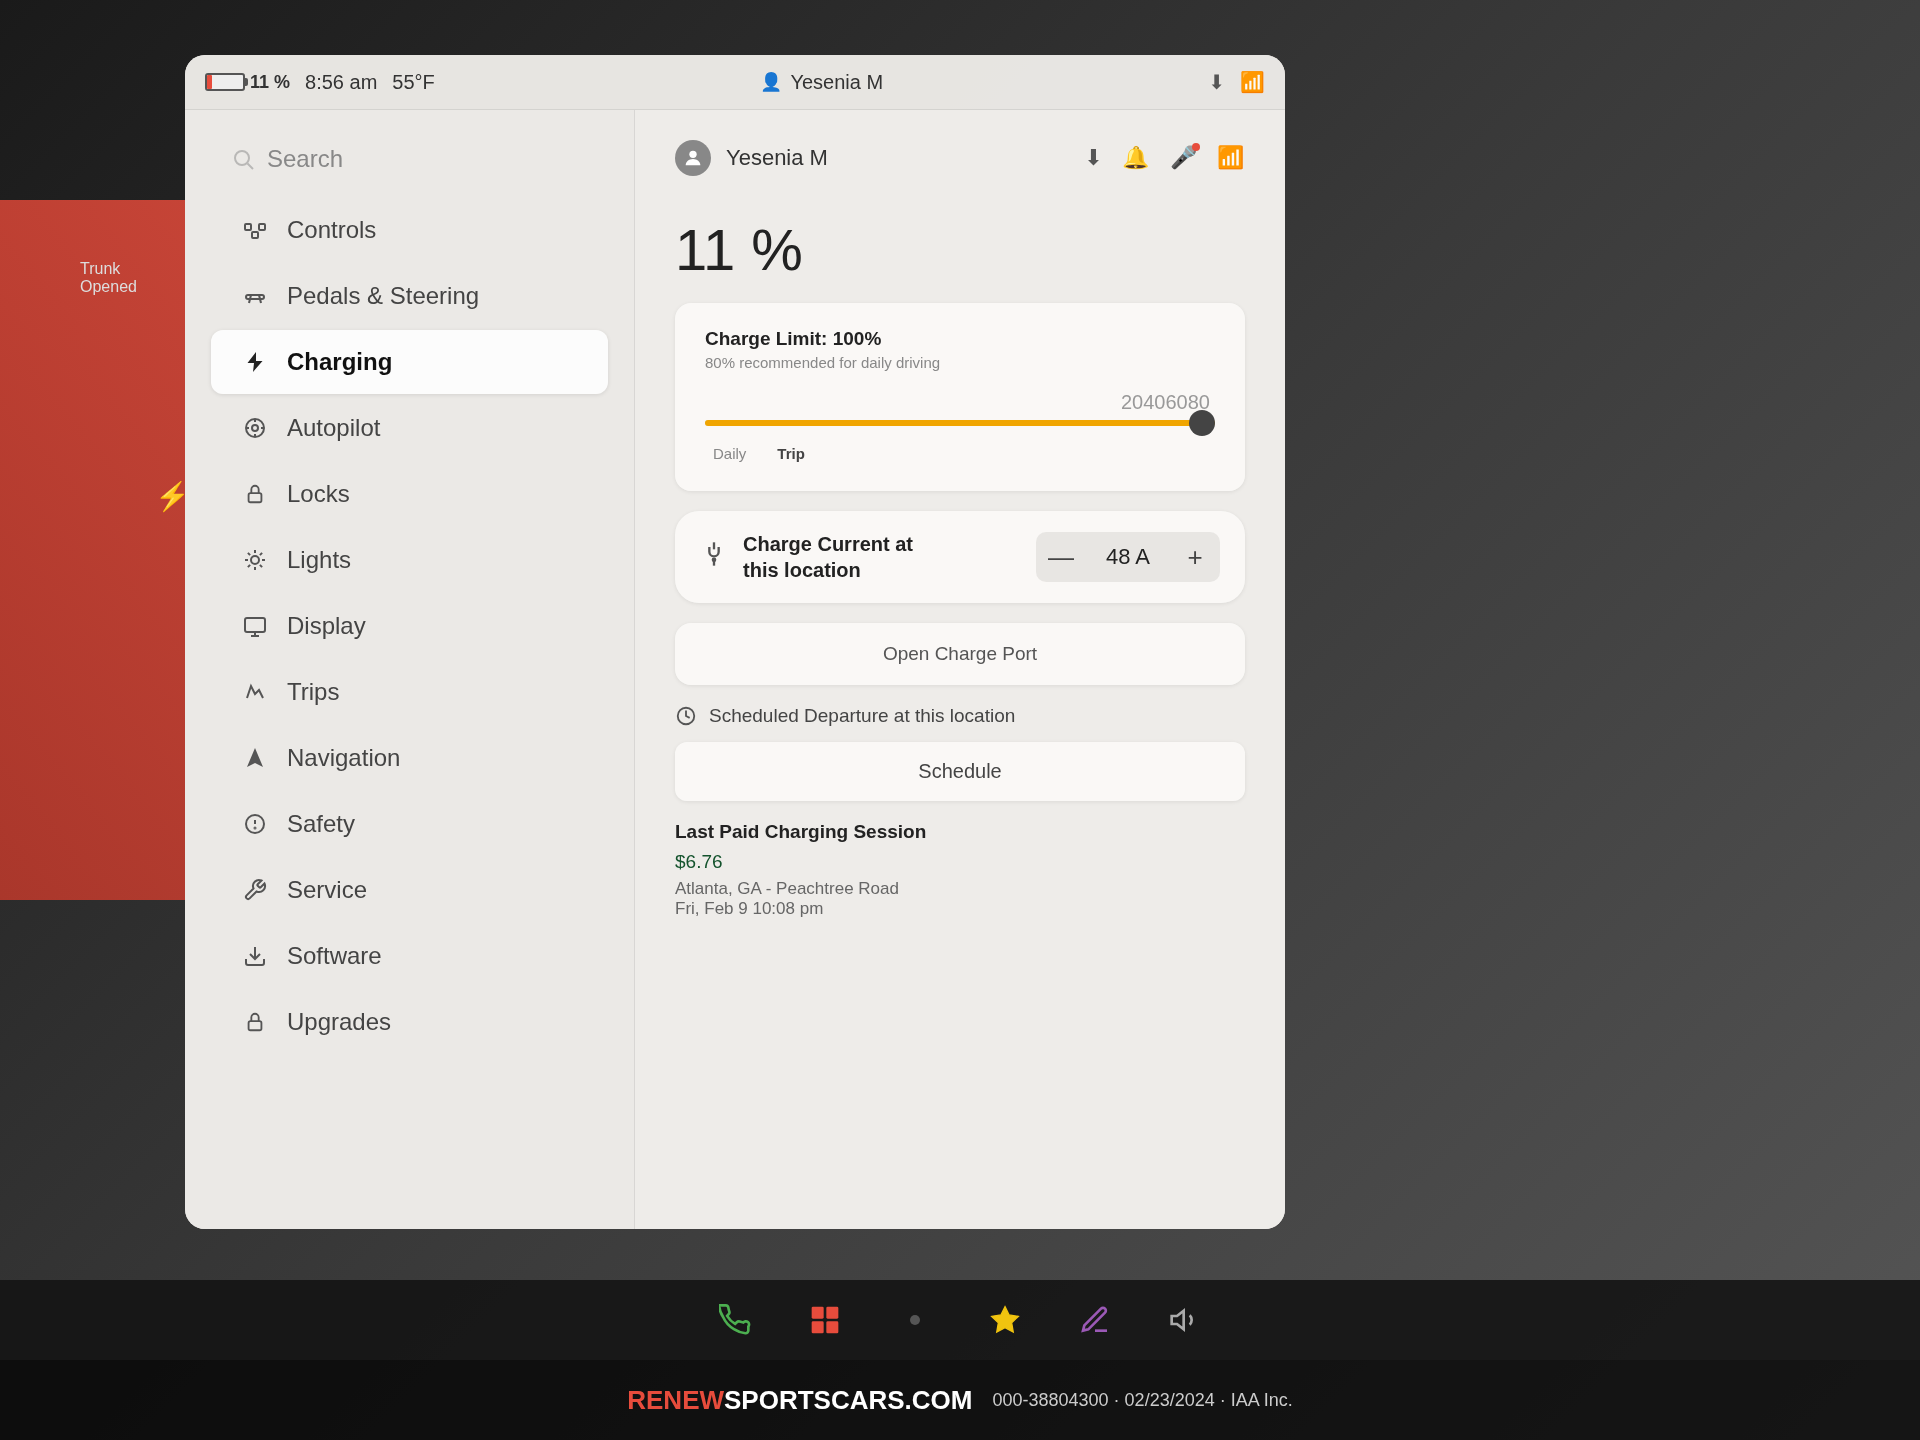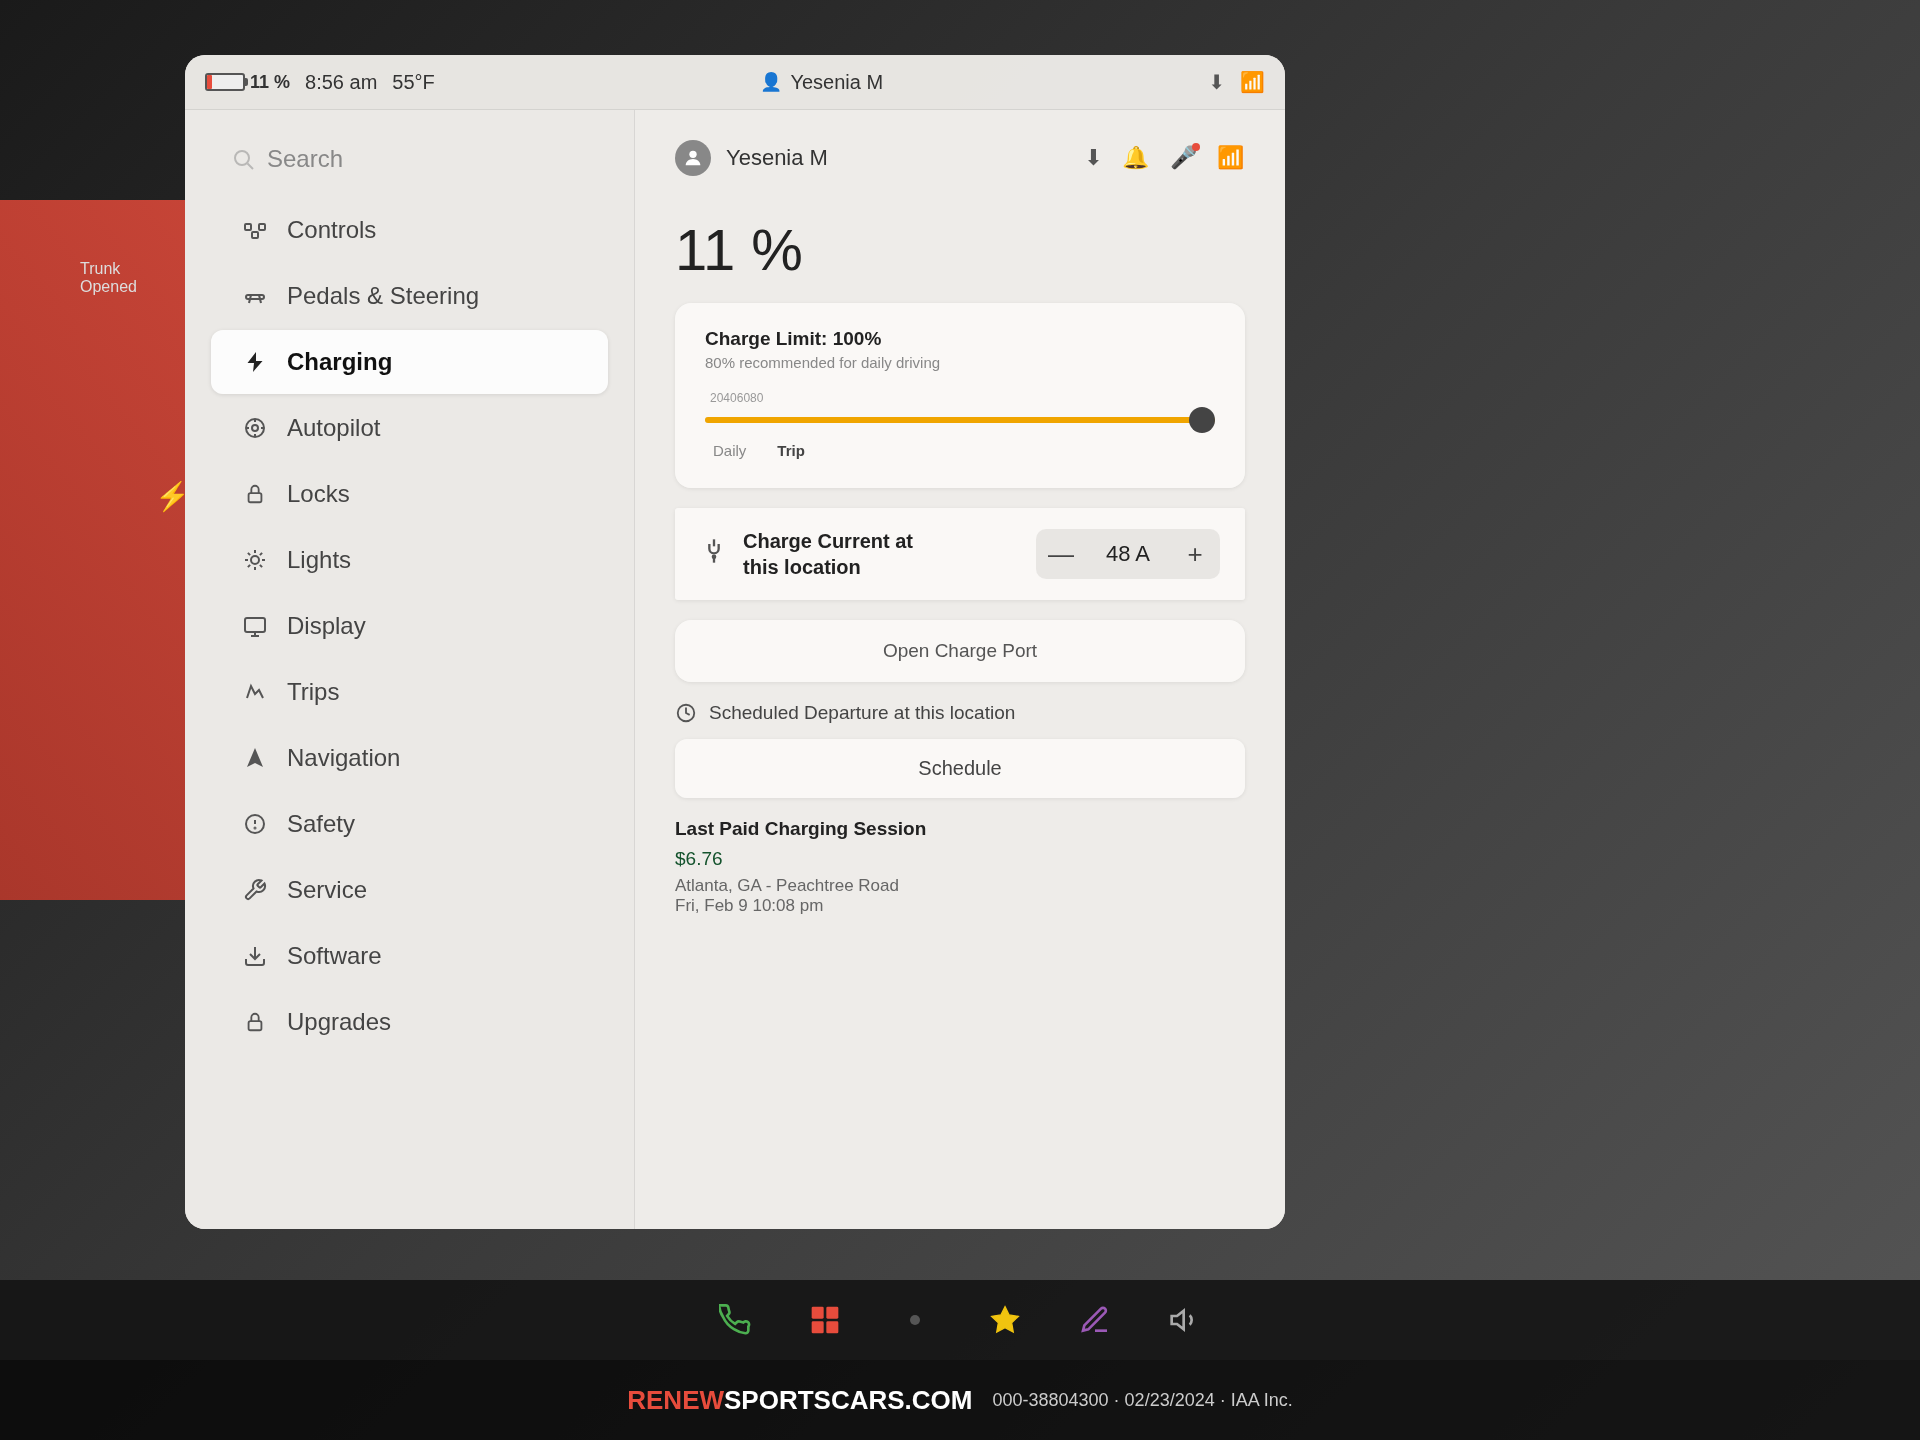--- a/index.html
+++ b/index.html
@@ -266,24 +266,24 @@
     }
 
     
     .slider-container {
       position: relative;
       margin-bottom: 15px;
     }
 
     .slider-labels {
       display: flex;
-      justify-content: flex-start;
-      font-size: 12px;
+      justify-content: flex-end;
+      font-size: 20px;
       color: #999;
-      margin-bottom: 12px;
+      margin-bottom: 6px;
       padding: 0 5px;
     }
 
     .slider-track {
       position: relative;
       height: 6px;
       background: #ddd;
       border-radius: 3px;
       margin-bottom: 8px;
     }
@@ -327,21 +327,21 @@
     }
 
     .slider-btn.active {
       color: #444;
       font-weight: 600;
     }
 
     
     .charge-current-card {
       background: rgba(250, 249, 247, 0.95);
-      border-radius: 3px;
+      border-radius: 24px;
       padding: 20px 25px;
       margin-bottom: 20px;
       box-shadow: 0 1px 4px rgba(0,0,0,0.08);
       display: flex;
       align-items: center;
       gap: 20px;
     }
 
     .charge-current-info {
       display: flex;

